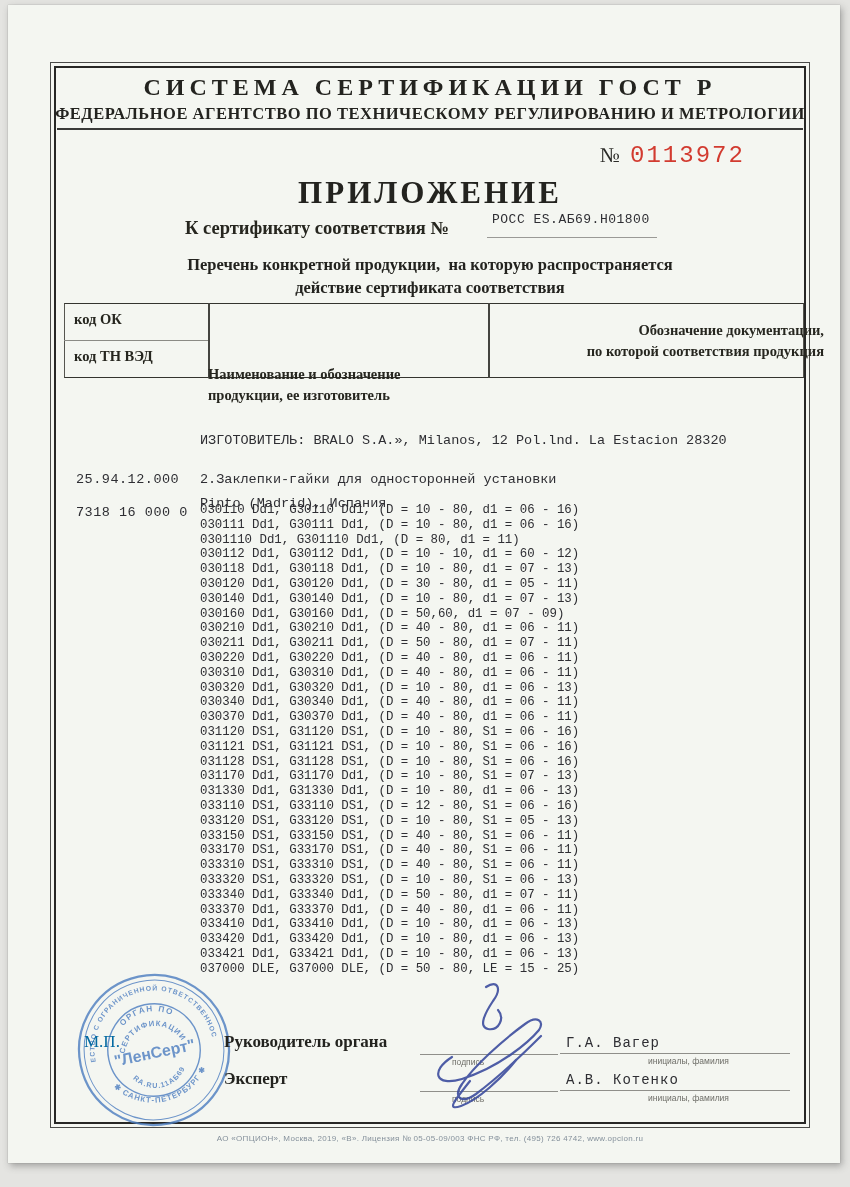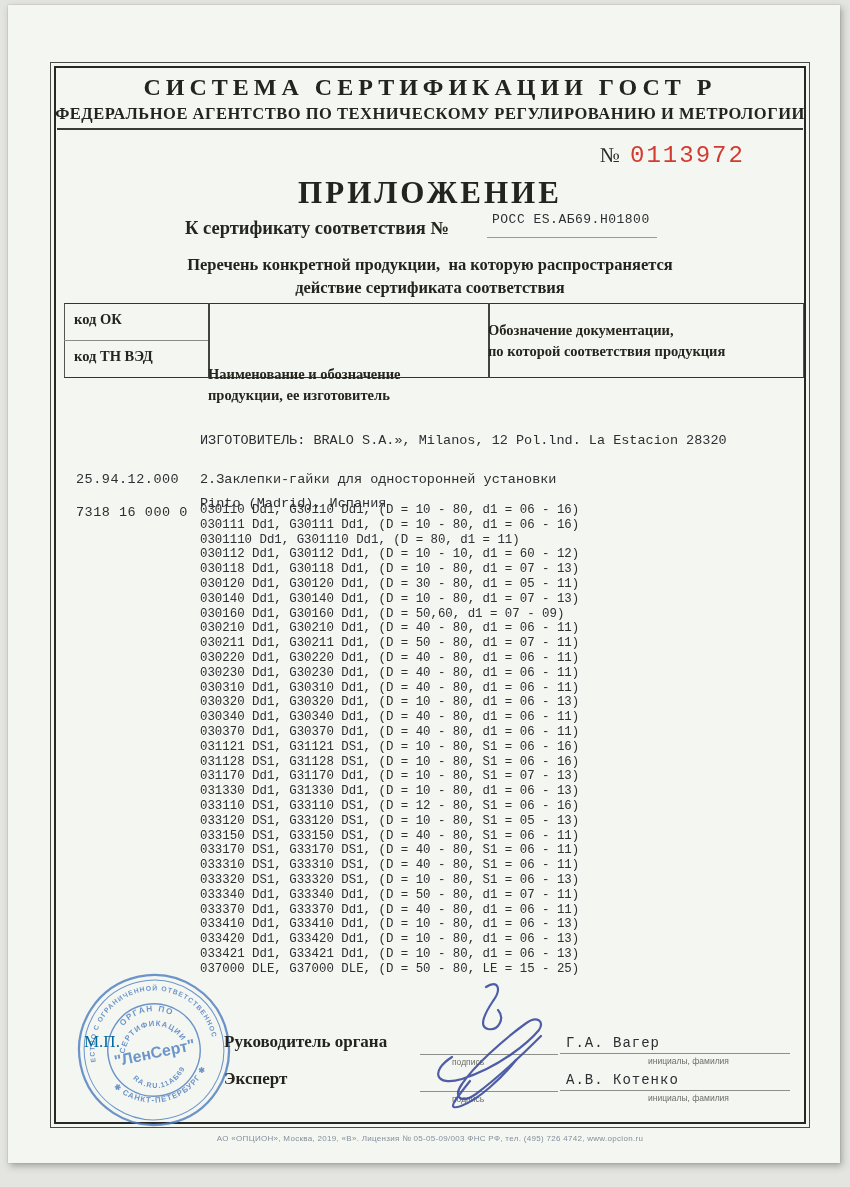--- a/index.html
+++ b/index.html
@@ -32,21 +32,21 @@
   .tbl { left:64px; top:303px; width:740px; height:75px;
          border-top:1.5px solid #34342f; border-bottom:1.5px solid #34342f;
          border-left:1px solid #55554f; border-right:1px solid #55554f; }
   .vdiv1 { left:208px; top:303px; width:1.5px; height:75px; background:#44443f; }
   .vdiv2 { left:488px; top:303px; width:1.5px; height:75px; background:#44443f; }
   .hdiv1 { left:64px; top:340px; width:144px; height:1px; background:#8b8b85; }
   .cell { font-size:14.5px; font-weight:bold; color:#26261f; }
   .c1a { left:74px; top:311px; }
   .c1b { left:74px; top:348px; }
   .c2 { left:208px; top:320px; width:280px; text-align:left; line-height:21px;margin-top:44px; }
-  .c3 { left:488px; top:320px; width:336px; text-align:left; line-height:21px; }
+  .c3 { left:488px; top:320px; width:336px; text-align:right; line-height:21px; }
   .mono { font-family:"Liberation Mono", monospace; color:#2e2e33; }
   .manuf { left:200px; top:388px; font-size:13.5px; line-height:21px; white-space:pre; }
   .code1 { left:76px; top:472px; font-size:13.5px; letter-spacing:.5px; }
   .phead { left:200px; top:472px; font-size:13.5px; }
   .code2 { left:76px; top:505px; font-size:13.5px; letter-spacing:.5px; }
   .plist { left:200px; top:503px; font-size:12.4px; line-height:14.8px; }
   .plist div { white-space:pre; }
   .mp { left:84px; top:1032px; font-size:17px; color:#0369a1; }
   .sig-label { font-size:17px; font-weight:bold; color:#23231f; }
   .r1l { left:224px; top:1032px; }
@@ -126,25 +126,25 @@
     <div>030111 Dd1, G30111 Dd1, (D = 10 - 80, d1 = 06 - 16)</div>
     <div>0301110 Dd1, G301110 Dd1, (D = 80, d1 = 11)</div>
     <div>030112 Dd1, G30112 Dd1, (D = 10 - 10, d1 = 60 - 12)</div>
     <div>030118 Dd1, G30118 Dd1, (D = 10 - 80, d1 = 07 - 13)</div>
     <div>030120 Dd1, G30120 Dd1, (D = 30 - 80, d1 = 05 - 11)</div>
     <div>030140 Dd1, G30140 Dd1, (D = 10 - 80, d1 = 07 - 13)</div>
     <div>030160 Dd1, G30160 Dd1, (D = 50,60, d1 = 07 - 09)</div>
     <div>030210 Dd1, G30210 Dd1, (D = 40 - 80, d1 = 06 - 11)</div>
     <div>030211 Dd1, G30211 Dd1, (D = 50 - 80, d1 = 07 - 11)</div>
     <div>030220 Dd1, G30220 Dd1, (D = 40 - 80, d1 = 06 - 11)</div>
-    <div>030230 Dd1, G30230 Dd1, (D = 40 - 80, d1 = 06 - 11)</div>
     <div>030310 Dd1, G30310 Dd1, (D = 40 - 80, d1 = 06 - 11)</div>
     <div>030320 Dd1, G30320 Dd1, (D = 10 - 80, d1 = 06 - 13)</div>
     <div>030340 Dd1, G30340 Dd1, (D = 40 - 80, d1 = 06 - 11)</div>
     <div>030370 Dd1, G30370 Dd1, (D = 40 - 80, d1 = 06 - 11)</div>
+    <div>031120 DS1, G31120 DS1, (D = 10 - 80, S1 = 06 - 16)</div>
     <div>031121 DS1, G31121 DS1, (D = 10 - 80, S1 = 06 - 16)</div>
     <div>031128 DS1, G31128 DS1, (D = 10 - 80, S1 = 06 - 16)</div>
     <div>031170 Dd1, G31170 Dd1, (D = 10 - 80, S1 = 07 - 13)</div>
     <div>031330 Dd1, G31330 Dd1, (D = 10 - 80, d1 = 06 - 13)</div>
     <div>033110 DS1, G33110 DS1, (D = 12 - 80, S1 = 06 - 16)</div>
     <div>033120 DS1, G33120 DS1, (D = 10 - 80, S1 = 05 - 13)</div>
     <div>033150 DS1, G33150 DS1, (D = 40 - 80, S1 = 06 - 11)</div>
     <div>033170 DS1, G33170 DS1, (D = 40 - 80, S1 = 06 - 11)</div>
     <div>033310 DS1, G33310 DS1, (D = 40 - 80, S1 = 06 - 11)</div>
     <div>033320 DS1, G33320 DS1, (D = 10 - 80, S1 = 06 - 13)</div>

